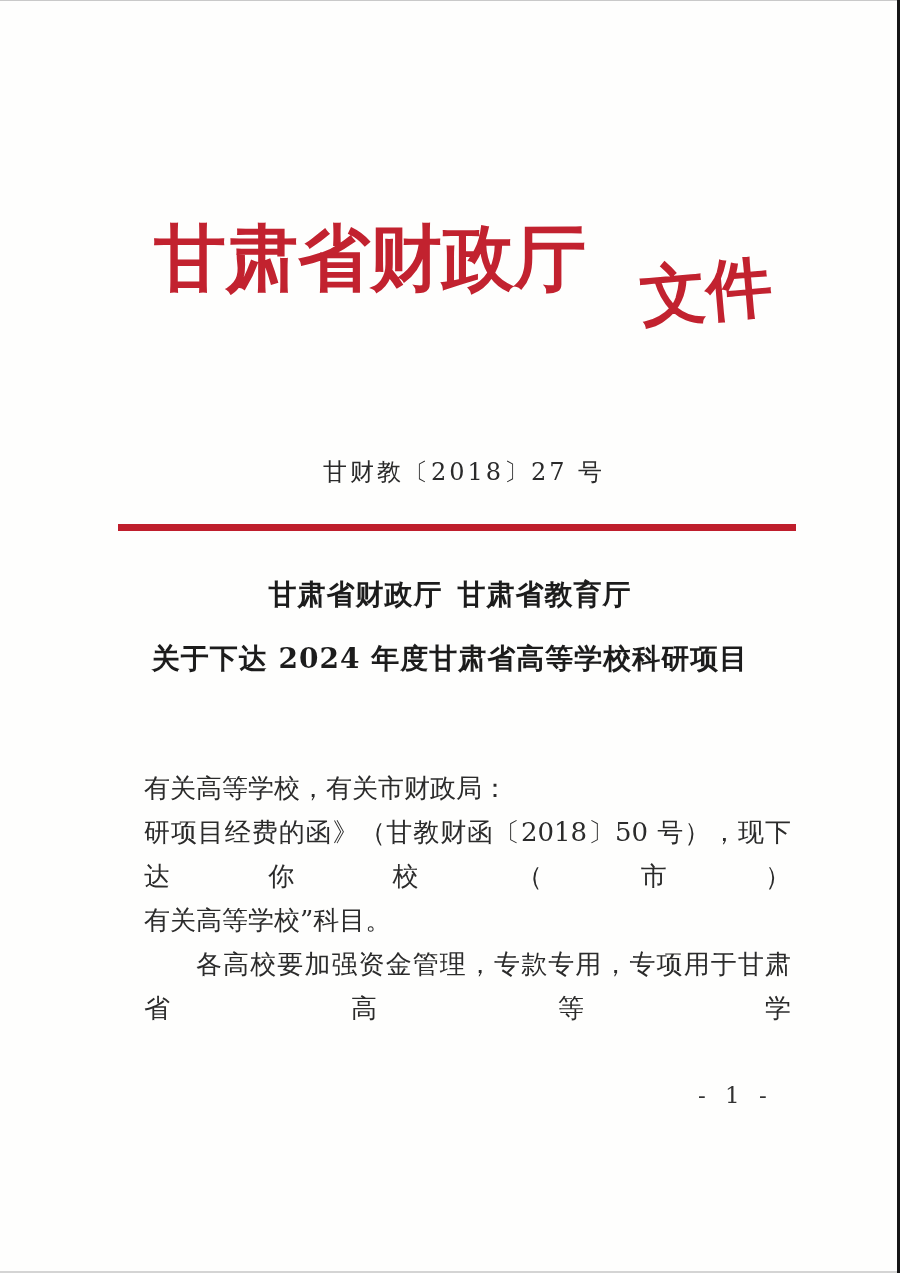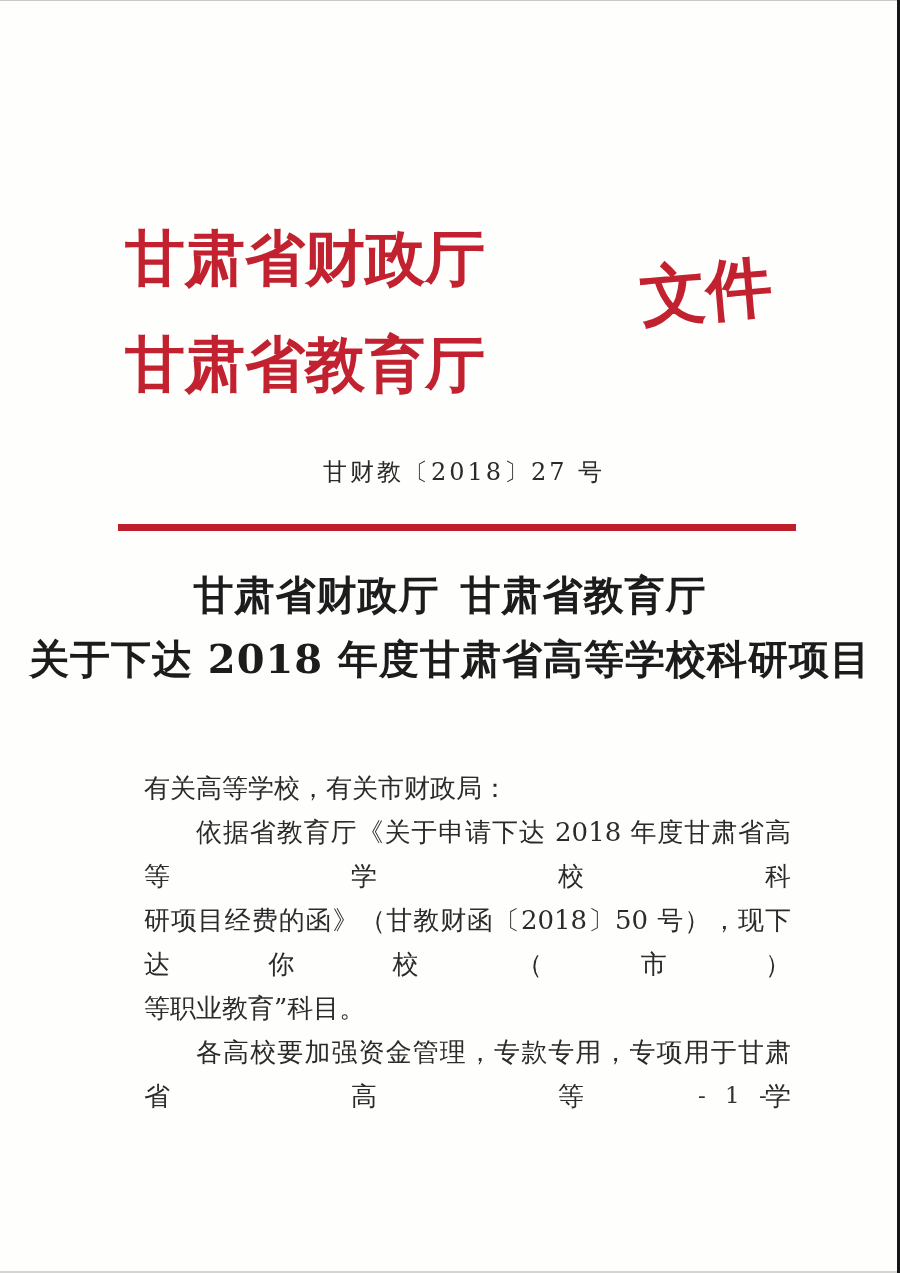--- a/index.html
+++ b/index.html
@@ -38,24 +38,25 @@
   }
 
   
   .org-names {
     position: absolute;
     left: 125px;
     top: 205px;
     width: 490px;
     color: #c2222f;
     font-weight: bold;
-    font-size: 60px;
+    font-size: 72px;
     line-height: 106px;
     white-space: nowrap;
     letter-spacing: 0px;
+    text-align: center;
   }
   .wenjian {
     position: absolute;
     left: 640px;
     top: 258px;
     color: #c2222f;
     font-weight: bold;
     font-size: 66px;
     line-height: 1;
     white-space: nowrap;
@@ -87,21 +88,21 @@
   }
 
   
   .title {
     position: absolute;
     left: 0;
     top: 563px;
     width: 100%;
     margin: 0;
     text-align: center;
-    font-size: 40px;
+    font-size: 28px;
     font-weight: bold;
     line-height: 64px;
     color: #1c1c1c;
     letter-spacing: 1px;
   }
   .title div { white-space: nowrap; }
 
   
   .body-text {
     position: absolute;
@@ -133,39 +134,37 @@
 </style>
 </head>
 <body>
 
 <div class="page">
 
   <div class="scan-edge-top"></div>
 
   <div class="org-names">
     <div>甘肃省财政厅</div>
-    <div>甘肃省教育厅</div>
   </div>
 
   <div class="wenjian">文件</div>
 
   <div class="doc-number">甘财教〔2018〕27 号</div>
 
   <div class="red-rule"></div>
 
   <h1 class="title">
     <div>甘肃省财政厅 甘肃省教育厅</div>
-    <div>关于下达 2018 年度甘肃省高等学校科研项目</div>
+    <div>关于下达 2024 年度甘肃省高等学校科研项目</div>
   </h1>
 
   <div class="body-text">
     <div class="body-line">有关高等学校，有关市财政局：</div>
-    <div class="body-line indent fill">依据省教育厅《关于申请下达 2018 年度甘肃省高等学校科</div>
     <div class="body-line fill">研项目经费的函》（甘教财函〔2018〕50 号），现下达你校（市）</div>
-    <div class="body-line">等职业教育”科目。</div>
+    <div class="body-line">有关高等学校”科目。</div>
     <div class="body-line indent fill">各高校要加强资金管理，专款专用，专项用于甘肃省高等学</div>
   </div>
 
   <div class="page-number">- 1 -</div>
 
   <div class="scan-edge-bottom"></div>
   <div class="scan-edge-right"></div>
 
 </div>
 

